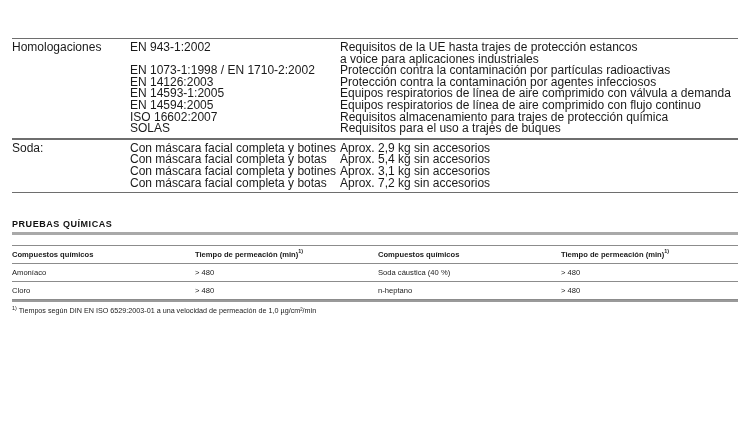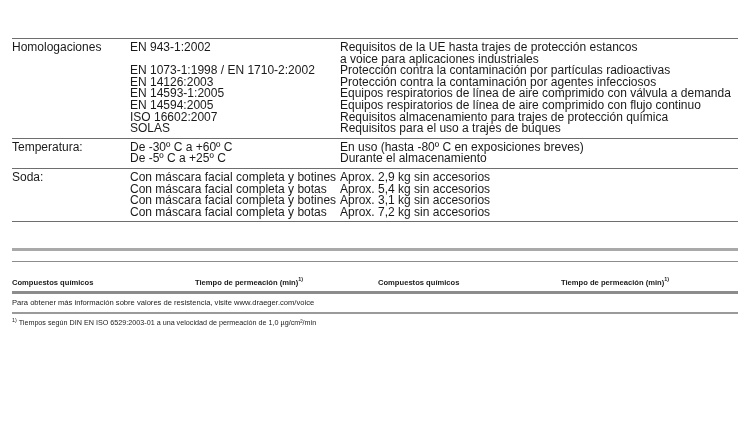--- a/index.html
+++ b/index.html
@@ -73,21 +73,21 @@
     background: #a9a9a9;
   }
 
   
   #table-chem { font-size: 7.6px; }
   #table-chem .d1 { width: 183px; }
   #table-chem .d2 { width: 183px; }
   #table-chem .d3 { width: 183px; }
   #table-chem .d4 { width: 177px; }
   #table-chem .hdr { font-weight: bold; }
-  #table-chem .rowtext { padding: 2.5px 0 3px 0; white-space: nowrap; margin-top: 12px; }
+  #table-chem .rowtext { padding: 2.5px 0 3px 0; white-space: nowrap; }
 
   .note-row { padding: 2.5px 0 3px 0; white-space: nowrap; font-size: 7.6px; }
   .footnote {
     padding: 3px 0 0 0;
     font-size: 7.2px;
     white-space: nowrap;
   }
   sup {
     font-size: 5.4px;
     vertical-align: super;
@@ -159,39 +159,20 @@
             <div class="rule"></div>
           </td>
         <td class="cell">
             <div class="rule"></div>
           </td>
         <td>
             <div class="rule"></div>
           </td>
       </tr>
 
-      <tr>
-        <td class="cell">
-          <div class="cellblock">
-              <div>Temperatura:</div>
-            </div>
-        </td>
-        <td class="cell">
-          <div class="cellblock">
-            <div>De -30º C a +60º C</div>
-            <div>De -5º C a +25º C</div>
-          </div>
-        </td>
-        <td>
-          <div class="cellblock">
-            <div>En uso (hasta -80º C en exposiciones breves)</div>
-            <div>Durante el almacenamiento</div>
-          </div>
-        </td>
-      </tr>
 
       <tr>
         <td class="cell">
             <div class="rule"></div>
           </td>
         <td class="cell">
             <div class="rule"></div>
           </td>
         <td>
             <div class="rule"></div>
@@ -232,20 +213,21 @@
         <td>
             <div class="rule"></div>
           </td>
       </tr>
 
     </tbody>
   </table>
 
   <div style="height:26px;"></div>
 
+  <div class="section-head">PRUEBAS QUÍMICAS</div>
   <div class="section-underline"></div>
 
   <div style="height:10px;"></div>
 
   <table id="table-chem" class="spec-table">
     <colgroup>
       <col class="d1">
         <col class="d2">
         <col class="d3">
         <col class="d4">
@@ -290,57 +272,80 @@
             <div class="rule thin"></div>
           </td>
         <td class="cell">
             <div class="rule thin"></div>
           </td>
         <td>
             <div class="rule thin"></div>
           </td>
       </tr>
 
-
-      <tr>
-        <td class="cell">
-            <div class="rule thin"></div>
-          </td>
-        <td class="cell">
-            <div class="rule thin"></div>
-          </td>
-        <td class="cell">
-            <div class="rule thin"></div>
-          </td>
-        <td>
-            <div class="rule thin"></div>
-          </td>
-      </tr>
-
-
-      <tr>
-        <td class="cell">
-            <div class="rule thin"></div>
-          </td>
-        <td class="cell">
-            <div class="rule thin"></div>
-          </td>
-        <td class="cell">
-            <div class="rule thin"></div>
-          </td>
-        <td>
-            <div class="rule thin"></div>
-          </td>
-      </tr>
-
-      <tr>
-        <td colspan="4">
-          <div class="note-row">Para obtener más información sobre valores de resistencia, visite www.draeger.com/voice</div>
-        </td>
-      </tr>
+      <tr>
+        <td class="cell">
+          <div class="rowtext">Amoníaco</div>
+        </td>
+        <td class="cell">
+          <div class="rowtext">&gt; 480</div>
+        </td>
+        <td class="cell">
+          <div class="rowtext">Soda cáustica (40 %)</div>
+        </td>
+        <td>
+          <div class="rowtext">&gt; 480</div>
+        </td>
+      </tr>
+
+      <tr>
+        <td class="cell">
+            <div class="rule thin"></div>
+          </td>
+        <td class="cell">
+            <div class="rule thin"></div>
+          </td>
+        <td class="cell">
+            <div class="rule thin"></div>
+          </td>
+        <td>
+            <div class="rule thin"></div>
+          </td>
+      </tr>
+
+      <tr>
+        <td class="cell">
+          <div class="rowtext">Cloro</div>
+        </td>
+        <td class="cell">
+          <div class="rowtext">&gt; 480</div>
+        </td>
+        <td class="cell">
+          <div class="rowtext">n-heptano</div>
+        </td>
+        <td>
+          <div class="rowtext">&gt; 480</div>
+        </td>
+      </tr>
+
+      <tr>
+        <td class="cell">
+            <div class="rule thin"></div>
+          </td>
+        <td class="cell">
+            <div class="rule thin"></div>
+          </td>
+        <td class="cell">
+            <div class="rule thin"></div>
+          </td>
+        <td>
+            <div class="rule thin"></div>
+          </td>
+      </tr>
+
 
       <tr>
         <td colspan="4">
             <div class="thickrule"></div>
           </td>
       </tr>
 
       <tr>
         <td colspan="4">
           <div class="footnote"><sup>1)</sup> <span>Tiempos según DIN EN ISO 6529:2003-01 a una velocidad de permeación de 1,0 µg/cm²/min</span></div>

